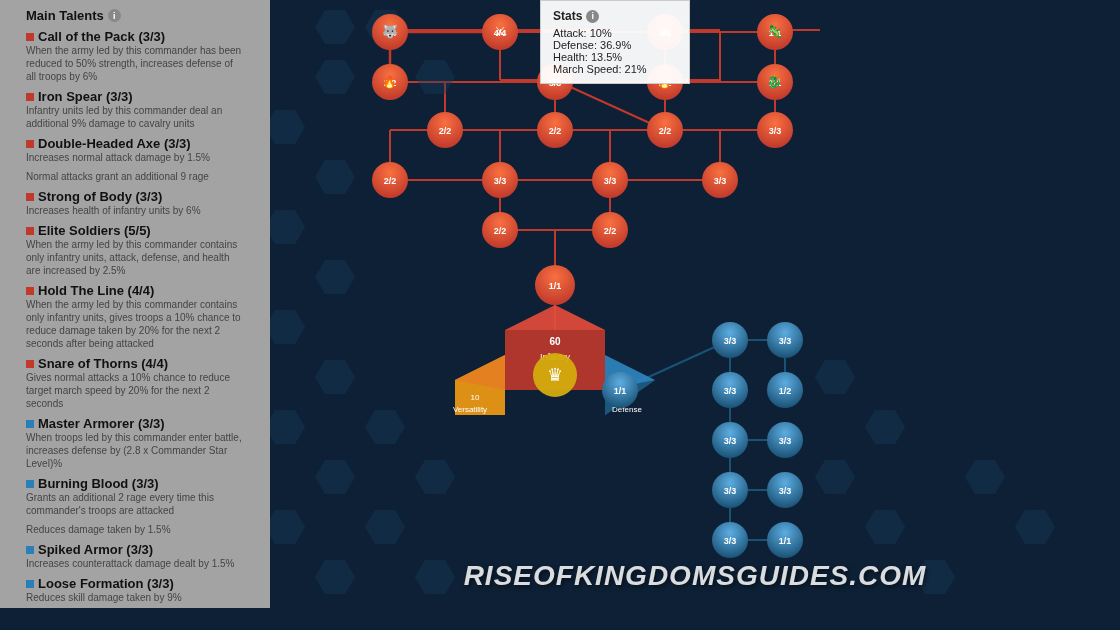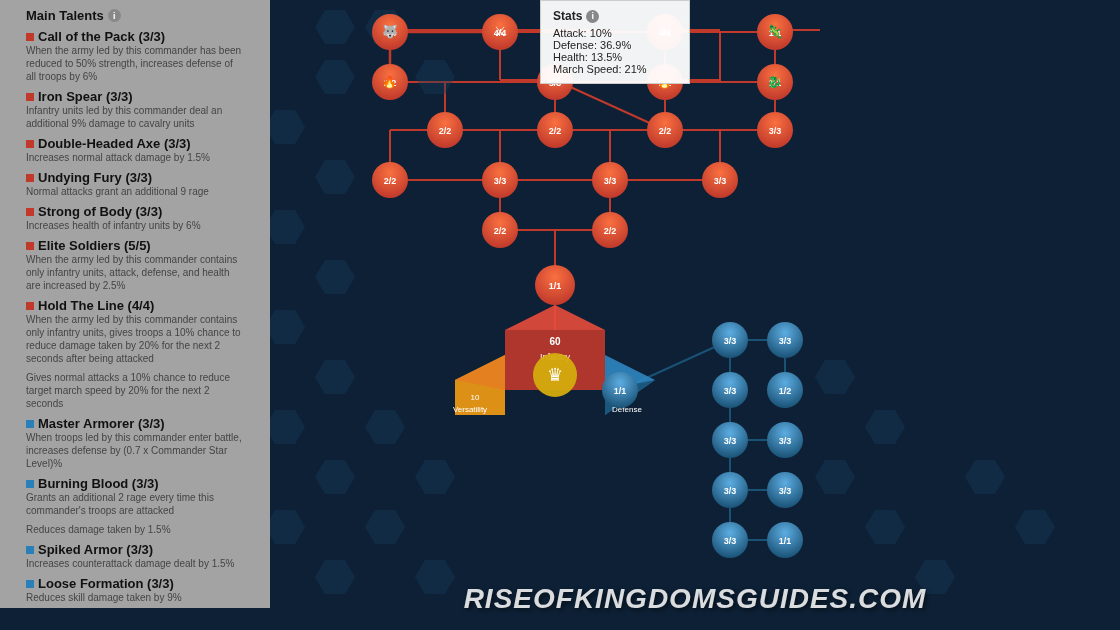--- a/index.html
+++ b/index.html
@@ -107,21 +107,21 @@
       flex: 1;
       position: relative;
       background: #0d2035;
       overflow: hidden;
       border-radius: 29px;
     }
 
     
     .watermark {
       position: absolute;
-      bottom: 15px;
+      bottom: 38px;
       left: 50%;
       transform: translateX(-50%);
       font-size: 28px;
       font-weight: 900;
       color: rgba(255,255,255,0.85);
       letter-spacing: 1px;
       text-transform: uppercase;
       font-style: italic;
       white-space: nowrap;
       z-index: 5;
@@ -152,41 +152,41 @@
       </div>
       <div class="talent-item">
         <div class="talent-name"><span class="talent-dot"></span>Iron Spear (3/3)</div>
         <div class="talent-desc">Infantry units led by this commander deal an additional 9% damage to cavalry units</div>
       </div>
       <div class="talent-item">
         <div class="talent-name"><span class="talent-dot"></span>Double-Headed Axe (3/3)</div>
         <div class="talent-desc">Increases normal attack damage by 1.5%</div>
       </div>
       <div class="talent-item">
-        <div class="talent-name"><span class="talent-dot"></span>Undying Fury (3/3)</div>
         <div class="talent-desc">Normal attacks grant an additional 9 rage</div>
       </div>
       <div class="talent-item">
         <div class="talent-name"><span class="talent-dot"></span>Strong of Body (3/3)</div>
         <div class="talent-desc">Increases health of infantry units by 6%</div>
       </div>
       <div class="talent-item">
         <div class="talent-name"><span class="talent-dot"></span>Elite Soldiers (5/5)</div>
         <div class="talent-desc">When the army led by this commander contains only infantry units, attack, defense, and health are increased by 2.5%</div>
       </div>
       <div class="talent-item">
         <div class="talent-name"><span class="talent-dot"></span>Hold The Line (4/4)</div>
         <div class="talent-desc">When the army led by this commander contains only infantry units, gives troops a 10% chance to reduce damage taken by 20% for the next 2 seconds after being attacked</div>
       </div>
       <div class="talent-item">
+        <div class="talent-name"><span class="talent-dot"></span>Snare of Thorns (4/4)</div>
         <div class="talent-desc">Gives normal attacks a 10% chance to reduce target march speed by 20% for the next 2 seconds</div>
       </div>
       <div class="talent-item">
         <div class="talent-name"><span class="talent-dot blue"></span>Master Armorer (3/3)</div>
-        <div class="talent-desc">When troops led by this commander enter battle, increases defense by (0.7 x Commander Star Level)%</div>
+        <div class="talent-desc">When troops led by this commander enter battle, increases defense by (2.8 x Commander Star Level)%</div>
       </div>
       <div class="talent-item">
         <div class="talent-name"><span class="talent-dot blue"></span>Burning Blood (3/3)</div>
         <div class="talent-desc">Grants an additional 2 rage every time this commander's troops are attacked</div>
       </div>
       <div class="talent-item">
         <div class="talent-desc">Reduces damage taken by 1.5%</div>
       </div>
       <div class="talent-item">
         <div class="talent-name"><span class="talent-dot blue"></span>Spiked Armor (3/3)</div>

